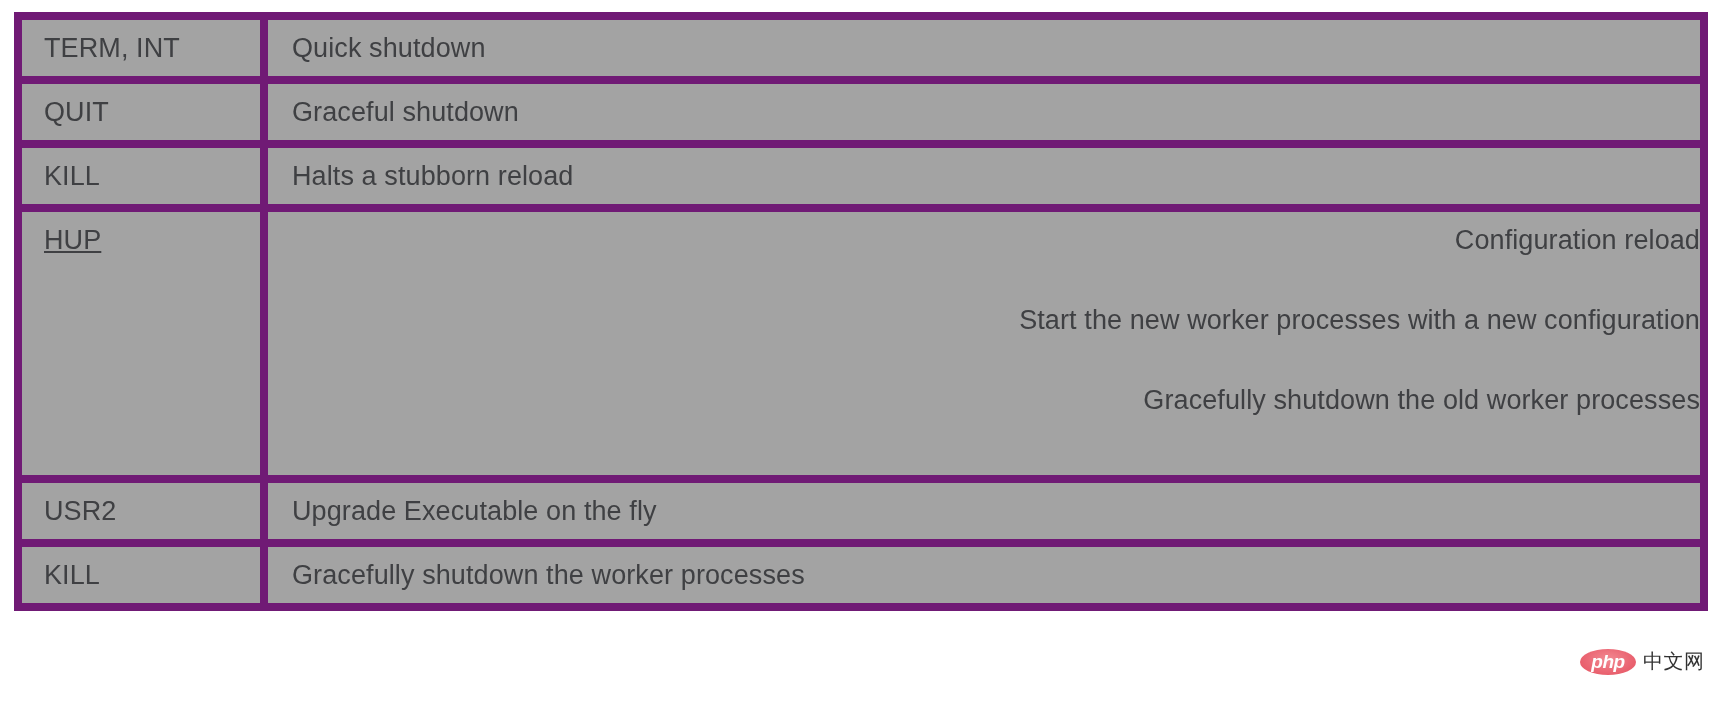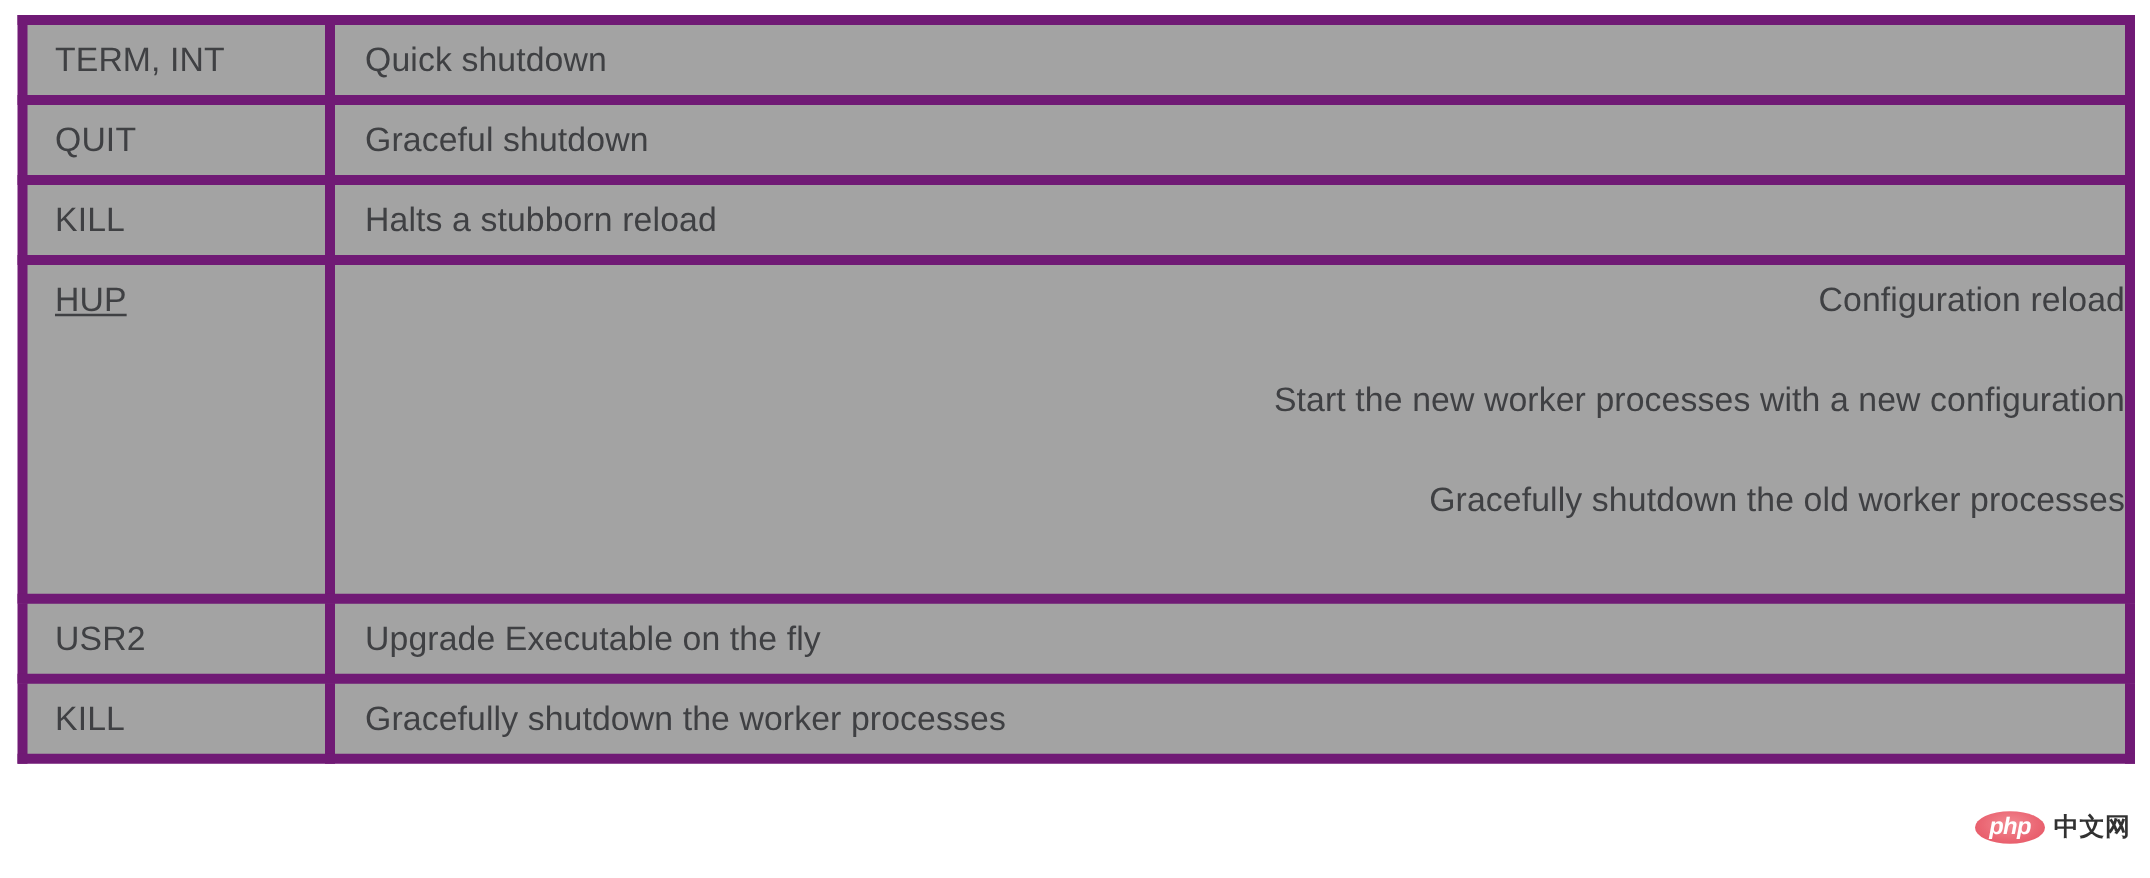--- a/index.html
+++ b/index.html
@@ -84,21 +84,21 @@
     font-weight: 700;
     font-style: italic;
     line-height: 26px;
     text-align: center;
     letter-spacing: -0.5px;
     opacity: 0.88;
   }
   .wm-text {
     color: #1b1b1b;
     font-size: 20px;
-    font-weight: 700;
+    font-weight: 400;
     letter-spacing: 0.5px;
     opacity: 0.9;
     font-family: "DejaVu Sans", "Liberation Sans", sans-serif;
   }
 </style>
 </head>
 <body>
 
 <table id="signal-table">
   <colgroup>

